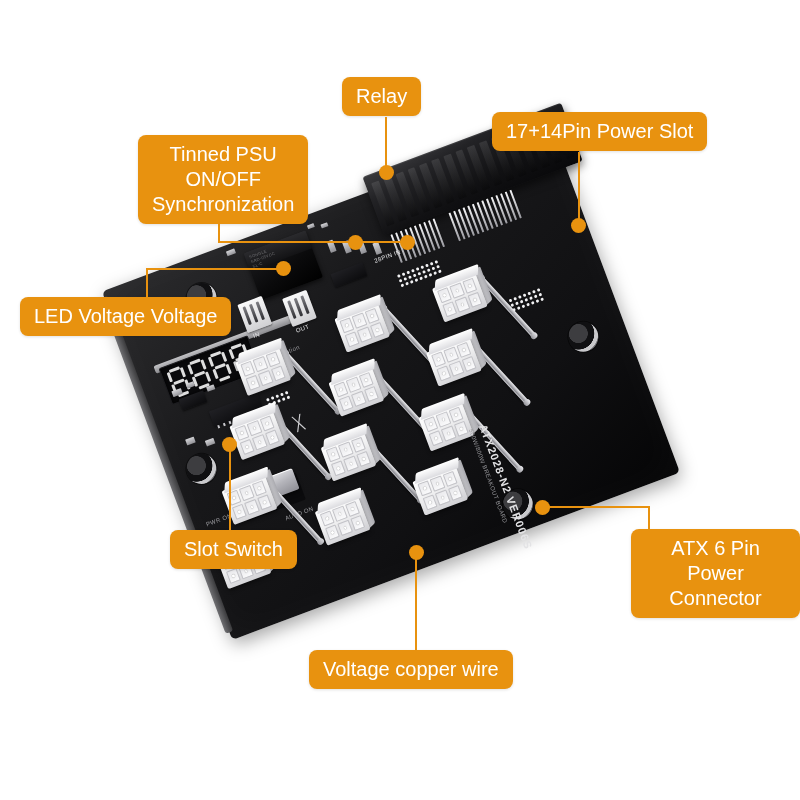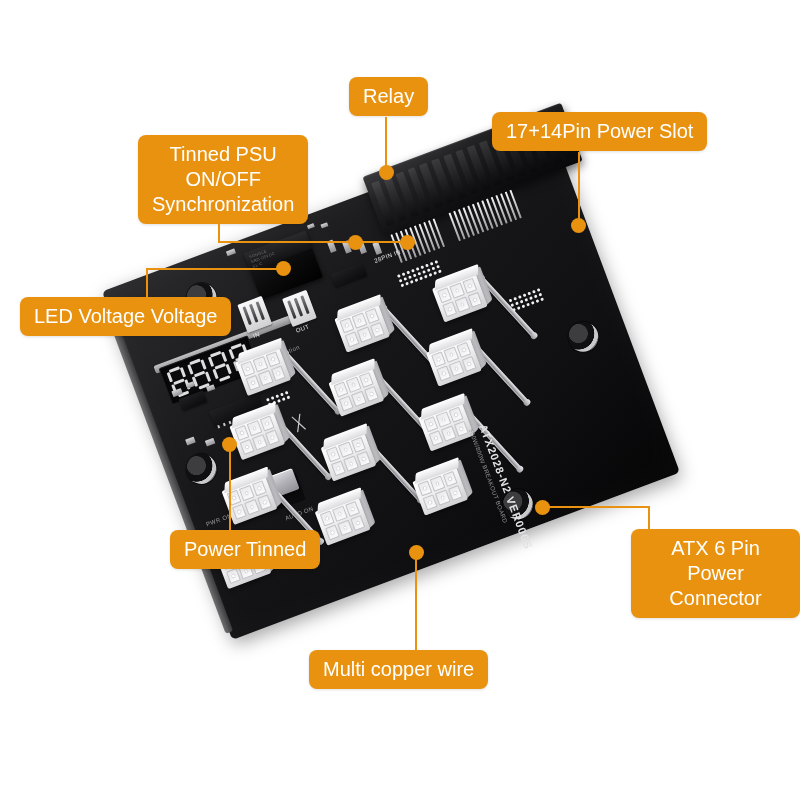--- a/index.html
+++ b/index.html
@@ -521,46 +521,46 @@
             </div>
         </div>
 
         <div class="silk big" style="left:316px;top:258px;transform:rotate(90deg);transform-origin:0 0;">ATX2028-N2 VER006S</div>
         <div class="silk dim" style="left:300px;top:258px;transform:rotate(90deg);transform-origin:0 0;font-size:6px;">500W/800W BREAKOUT BOARD</div>
 
       </div>
     </div>
   </div>
 
-  <div class="callout" style="left:349px;top:77px;">Relay</div>
+  <div class="callout" style="left:342px;top:77px;">Relay</div>
   <div class="leader v" style="left:385px;top:117px;height:54px;"></div>
   <div class="dot" style="left:379px;top:165px;"></div>
 
   <div class="callout" style="left:492px;top:112px;">17+14Pin Power Slot</div>
   <div class="leader v" style="left:578px;top:152px;height:72px;"></div>
   <div class="dot" style="left:571px;top:218px;"></div>
 
   <div class="callout" style="left:138px;top:135px;">Tinned PSU
 ON/OFF
 Synchronization</div>
   <div class="leader v" style="left:218px;top:218px;height:24px;"></div>
   <div class="leader h" style="left:218px;top:241px;width:190px;"></div>
   <div class="dot" style="left:348px;top:235px;"></div>
   <div class="dot" style="left:400px;top:235px;"></div>
 
   <div class="callout" style="left:20px;top:297px;">LED Voltage Voltage</div>
   <div class="leader h" style="left:146px;top:268px;width:140px;"></div>
   <div class="leader v" style="left:146px;top:268px;height:32px;"></div>
   <div class="dot" style="left:276px;top:261px;"></div>
 
-  <div class="callout" style="left:170px;top:530px;">Power Tinned</div>
+  <div class="callout" style="left:170px;top:530px;">Slot Switch</div>
   <div class="leader v" style="left:229px;top:444px;height:86px;"></div>
   <div class="dot" style="left:222px;top:437px;"></div>
 
-  <div class="callout" style="left:309px;top:650px;">Multi copper wire</div>
+  <div class="callout" style="left:309px;top:650px;">Voltage copper wire</div>
   <div class="leader v" style="left:415px;top:552px;height:98px;"></div>
   <div class="dot" style="left:409px;top:545px;"></div>
 
   <div class="callout" style="left:631px;top:529px;">ATX 6 Pin
 Power Connector</div>
   <div class="leader v" style="left:648px;top:507px;height:22px;"></div>
   <div class="leader h" style="left:542px;top:506px;width:108px;"></div>
   <div class="dot" style="left:535px;top:500px;"></div>
 
 </div>

